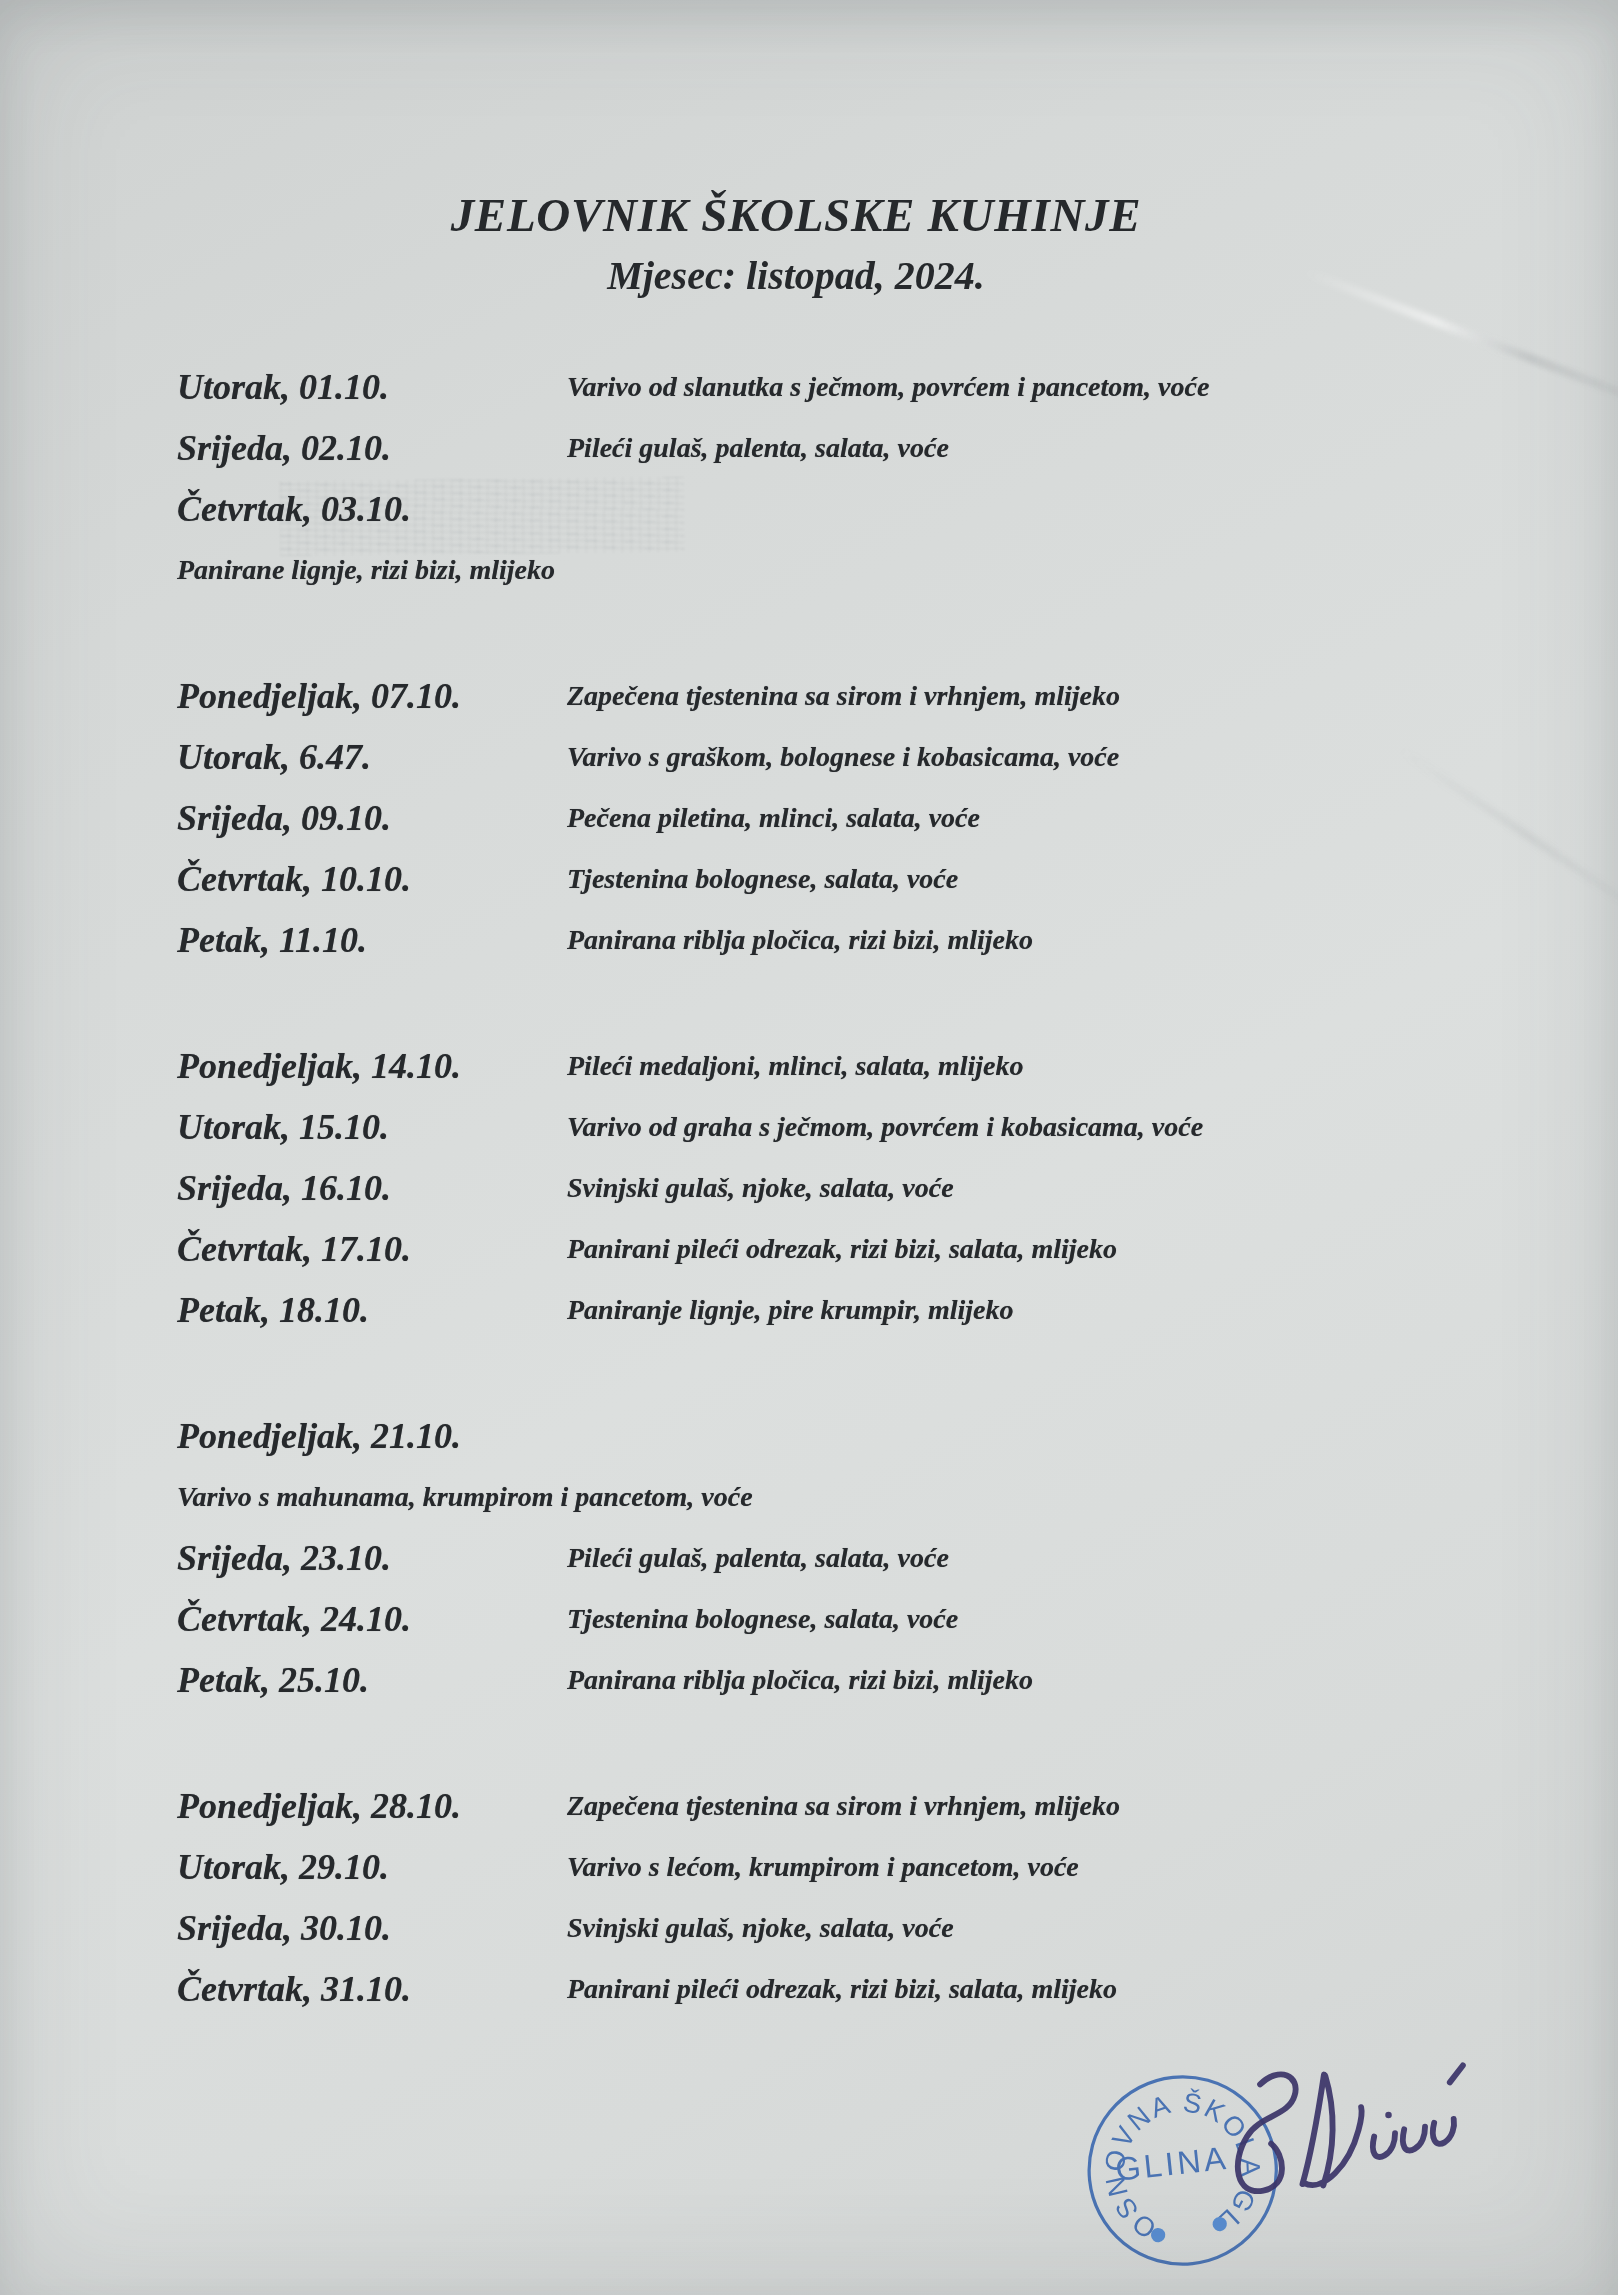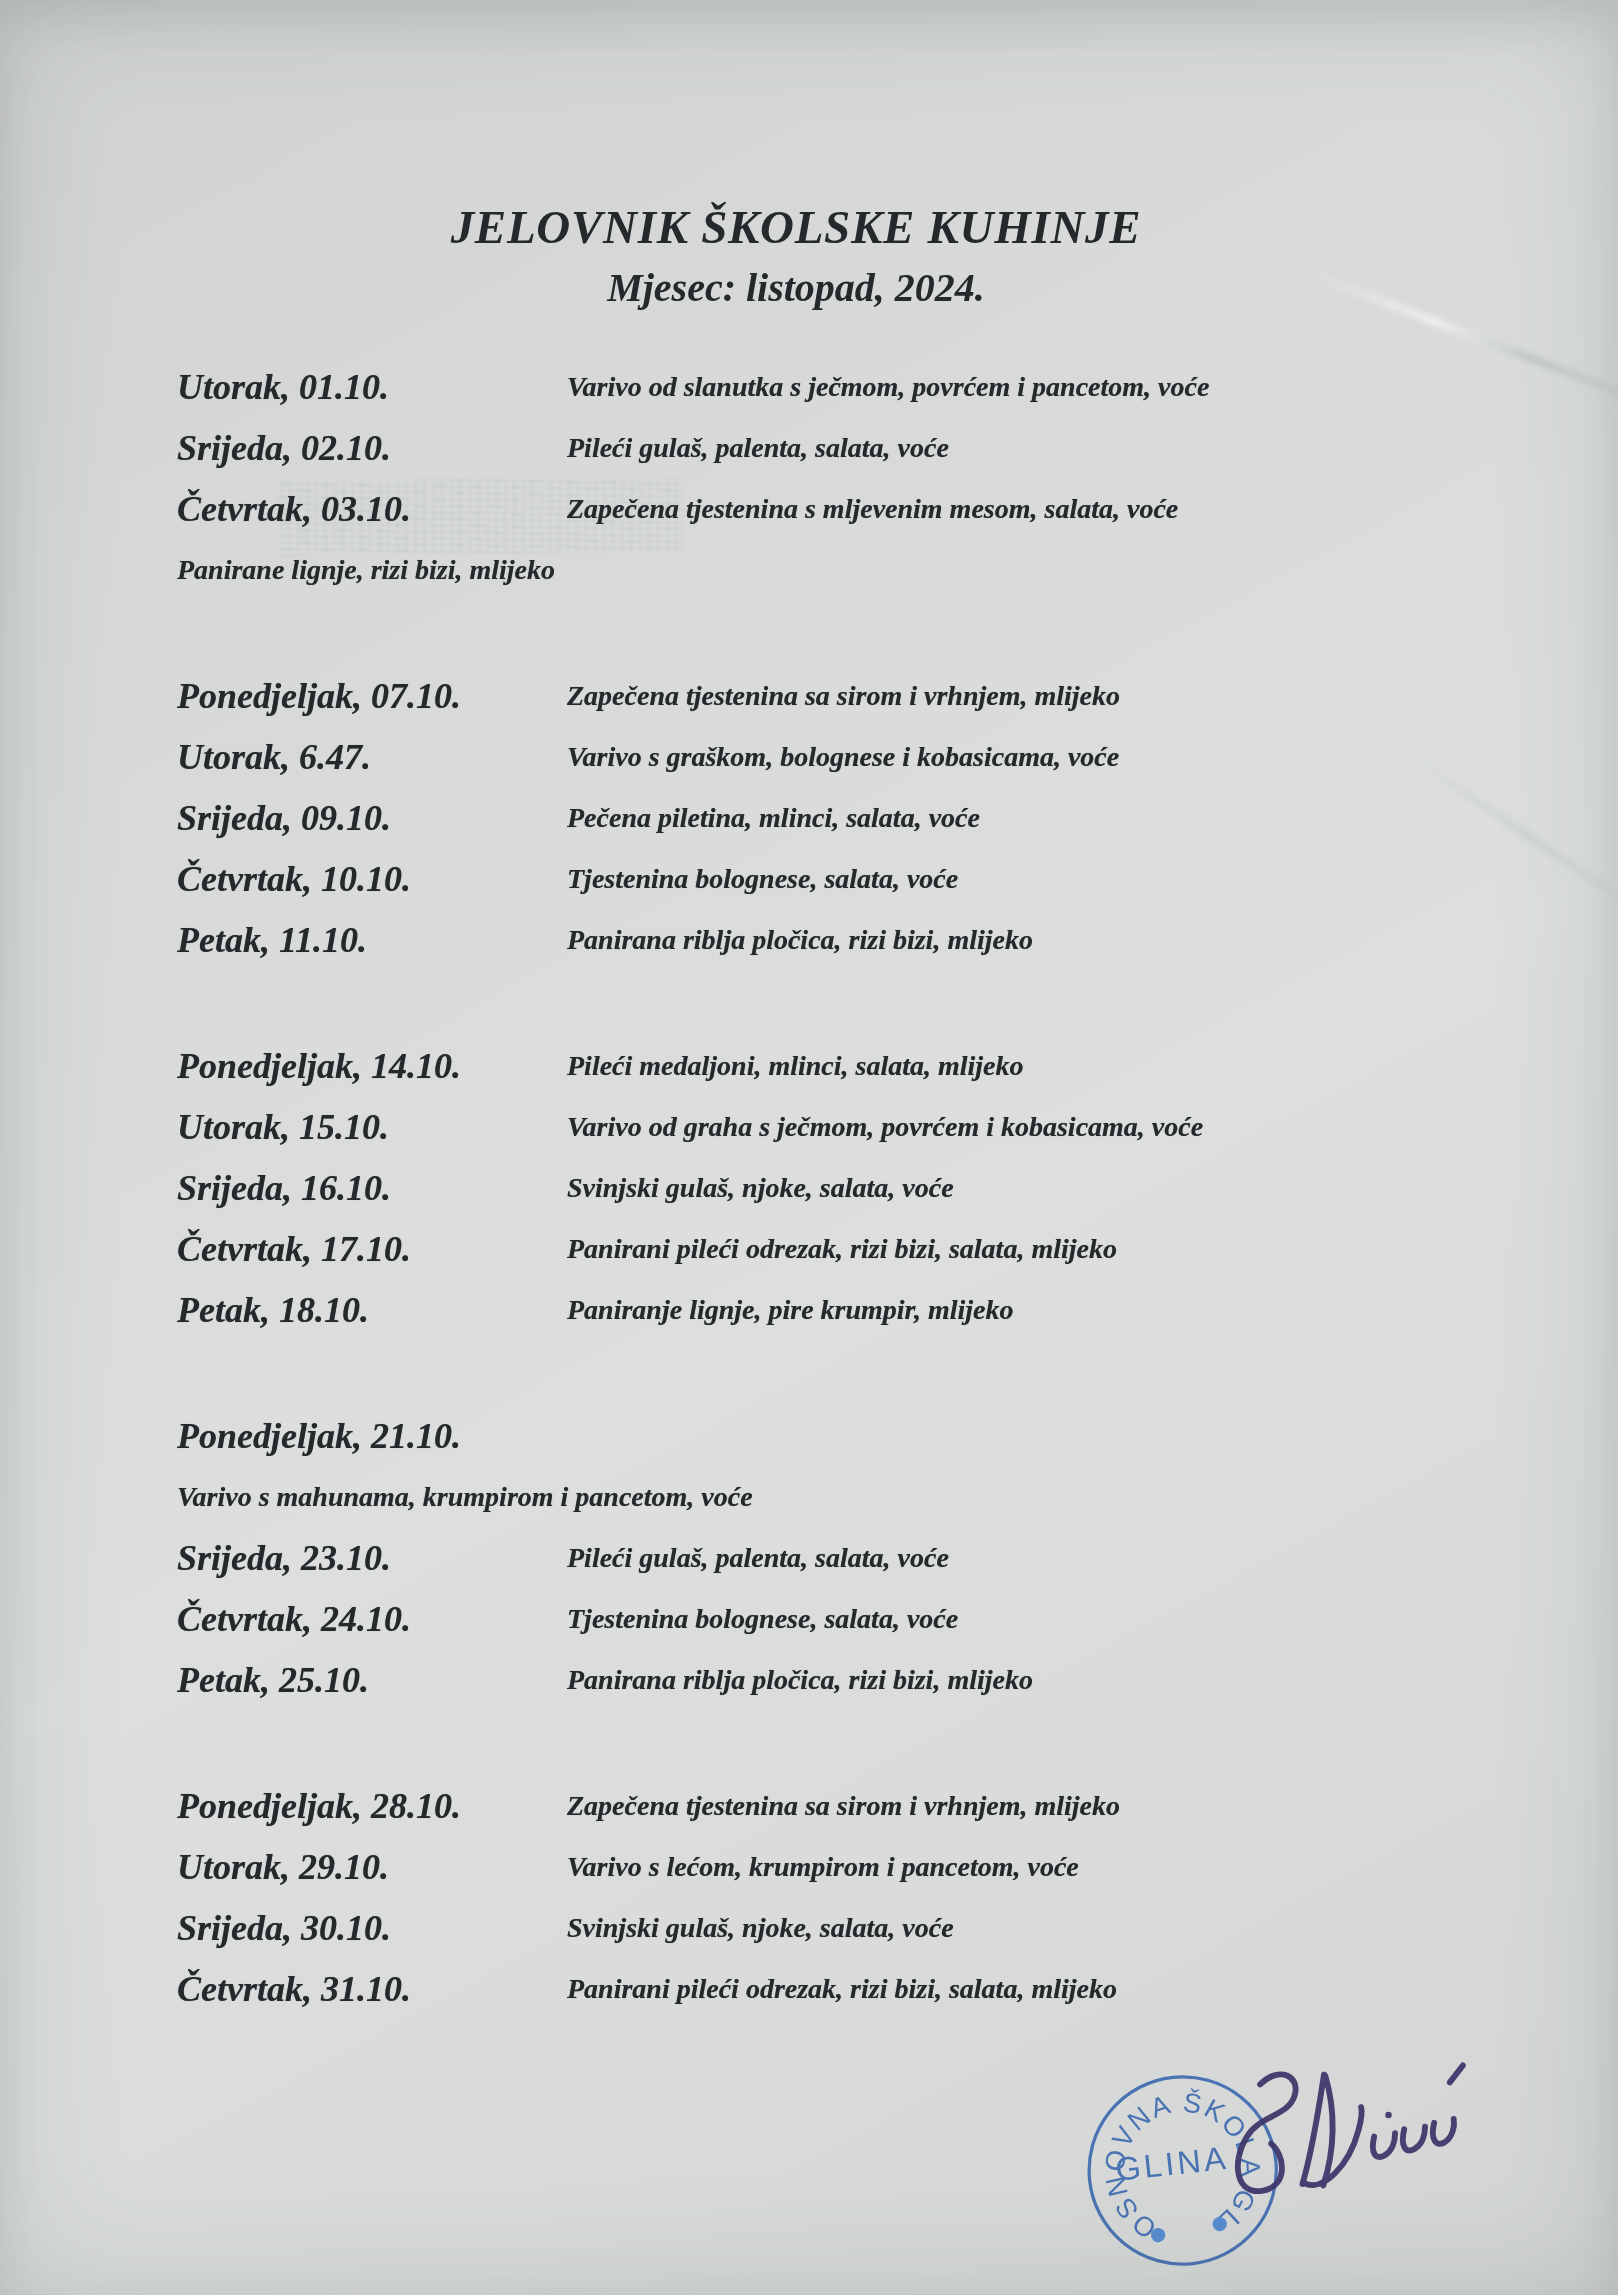--- a/index.html
+++ b/index.html
@@ -11,21 +11,21 @@
     font-family:"Liberation Serif",serif;
     font-style:italic;font-weight:bold;
     color:#26292c;
   }
   .page::after{
     content:"";position:absolute;inset:0;pointer-events:none;
     box-shadow:inset 0 0 124px rgba(70,76,82,.16), inset 0 18px 39px rgba(60,66,72,.10);
   }
   
   .doc-header{position:absolute;top:190px;left:0;width:1592px;text-align:center;}
-  .title-1{font-size:47px;line-height:1.08;letter-spacing:0.7px;margin:12px;}
+  .title-1{font-size:47px;line-height:1.08;letter-spacing:0.7px;margin:0;}
   .title-2{font-size:40px;line-height:1.08;margin:13px 0 0 0;}
   
   .menu{position:absolute;top:356px;left:0;width:1292px;}
   .week{margin-bottom:65px;}
   .row{height:61px;display:flex;align-items:center;padding-left:177px;}
   .day{flex:0 0 390px;font-size:36px;white-space:nowrap;}
   .meal{flex:1;font-size:28px;white-space:nowrap;}
   .day,.meal{text-shadow:0 0 0.7px rgba(38,42,46,.55);}
   
   .smudge{
@@ -71,21 +71,20 @@
       <div class="row">
         <span class="day">Utorak, 01.10.</span>
         <span class="meal">Varivo od slanutka s ječmom, povrćem i pancetom, voće</span>
       </div>
       <div class="row">
         <span class="day">Srijeda, 02.10.</span>
         <span class="meal">Pileći gulaš, palenta, salata, voće</span>
       </div>
       <div class="row">
         <span class="day">Četvrtak, 03.10.</span>
-        <span class="meal">Zapečena tjestenina s mljevenim mesom, salata, voće</span>
       </div>
       <div class="row">
         <span class="meal">Panirane lignje, rizi bizi, mlijeko</span>
       </div>
     </section>
 
     <section class="week">
       <div class="row">
         <span class="day">Ponedjeljak, 07.10.</span>
         <span class="meal">Zapečena tjestenina sa sirom i vrhnjem, mlijeko</span>

